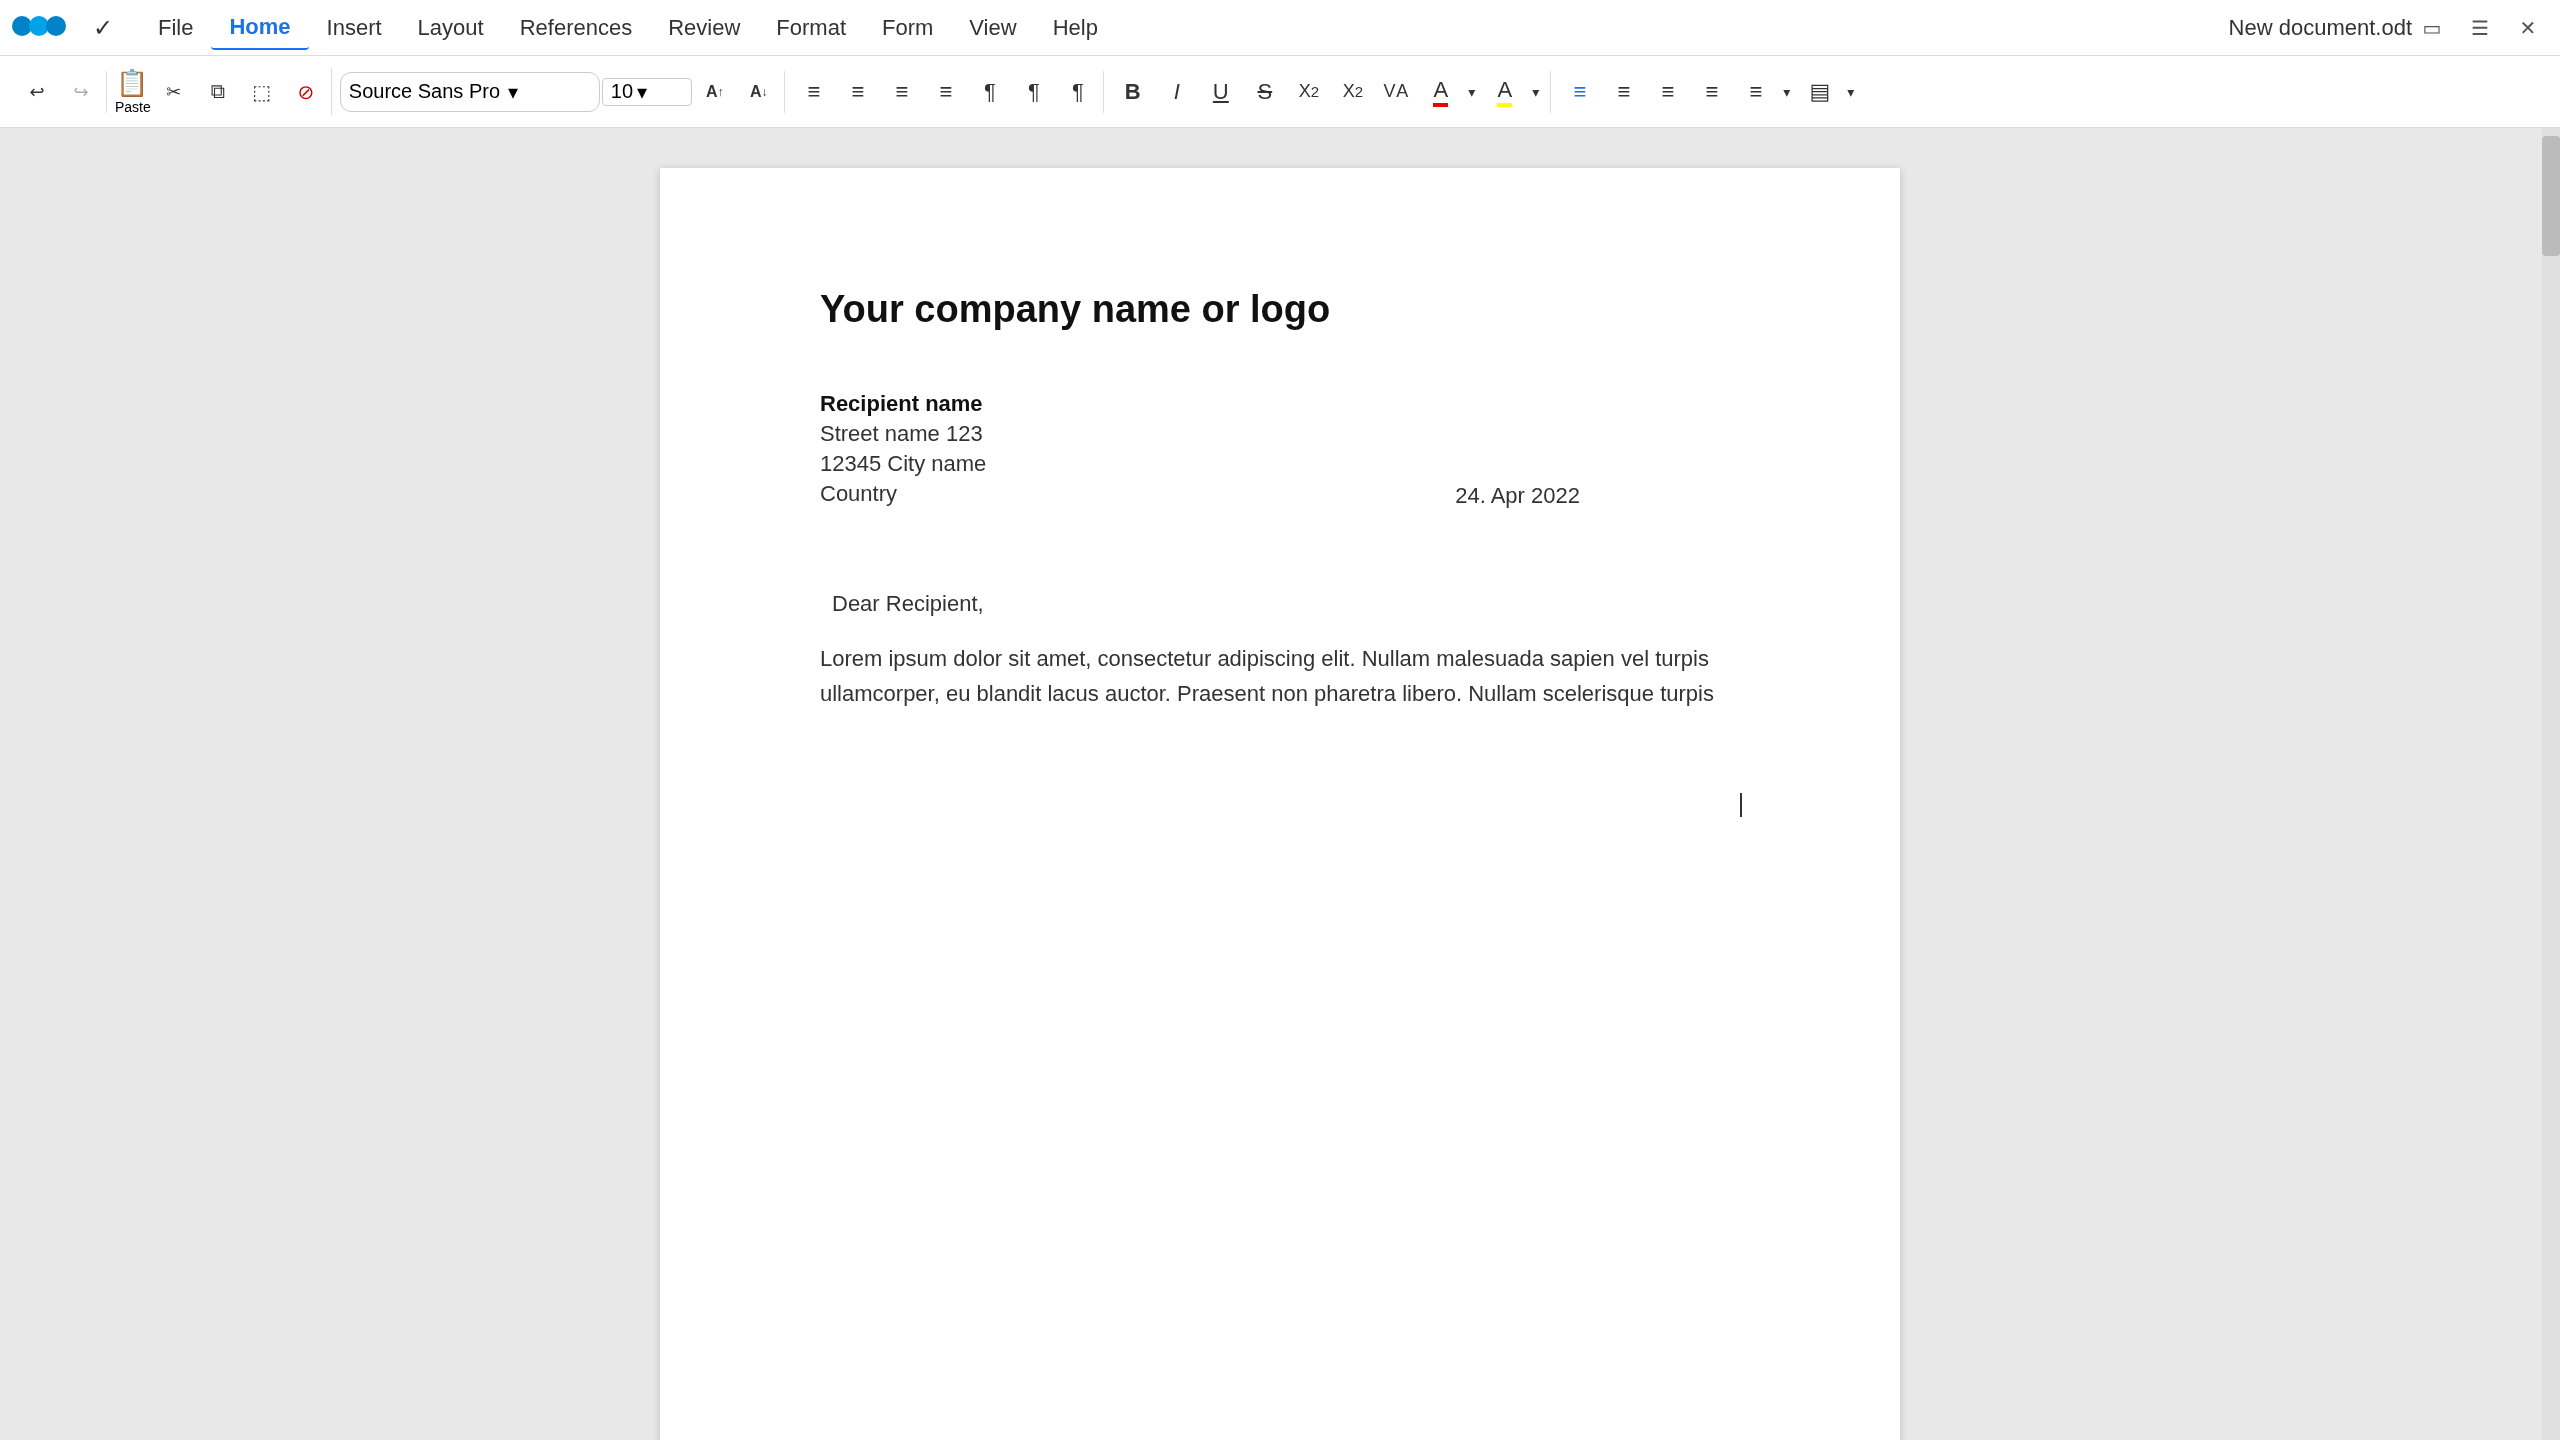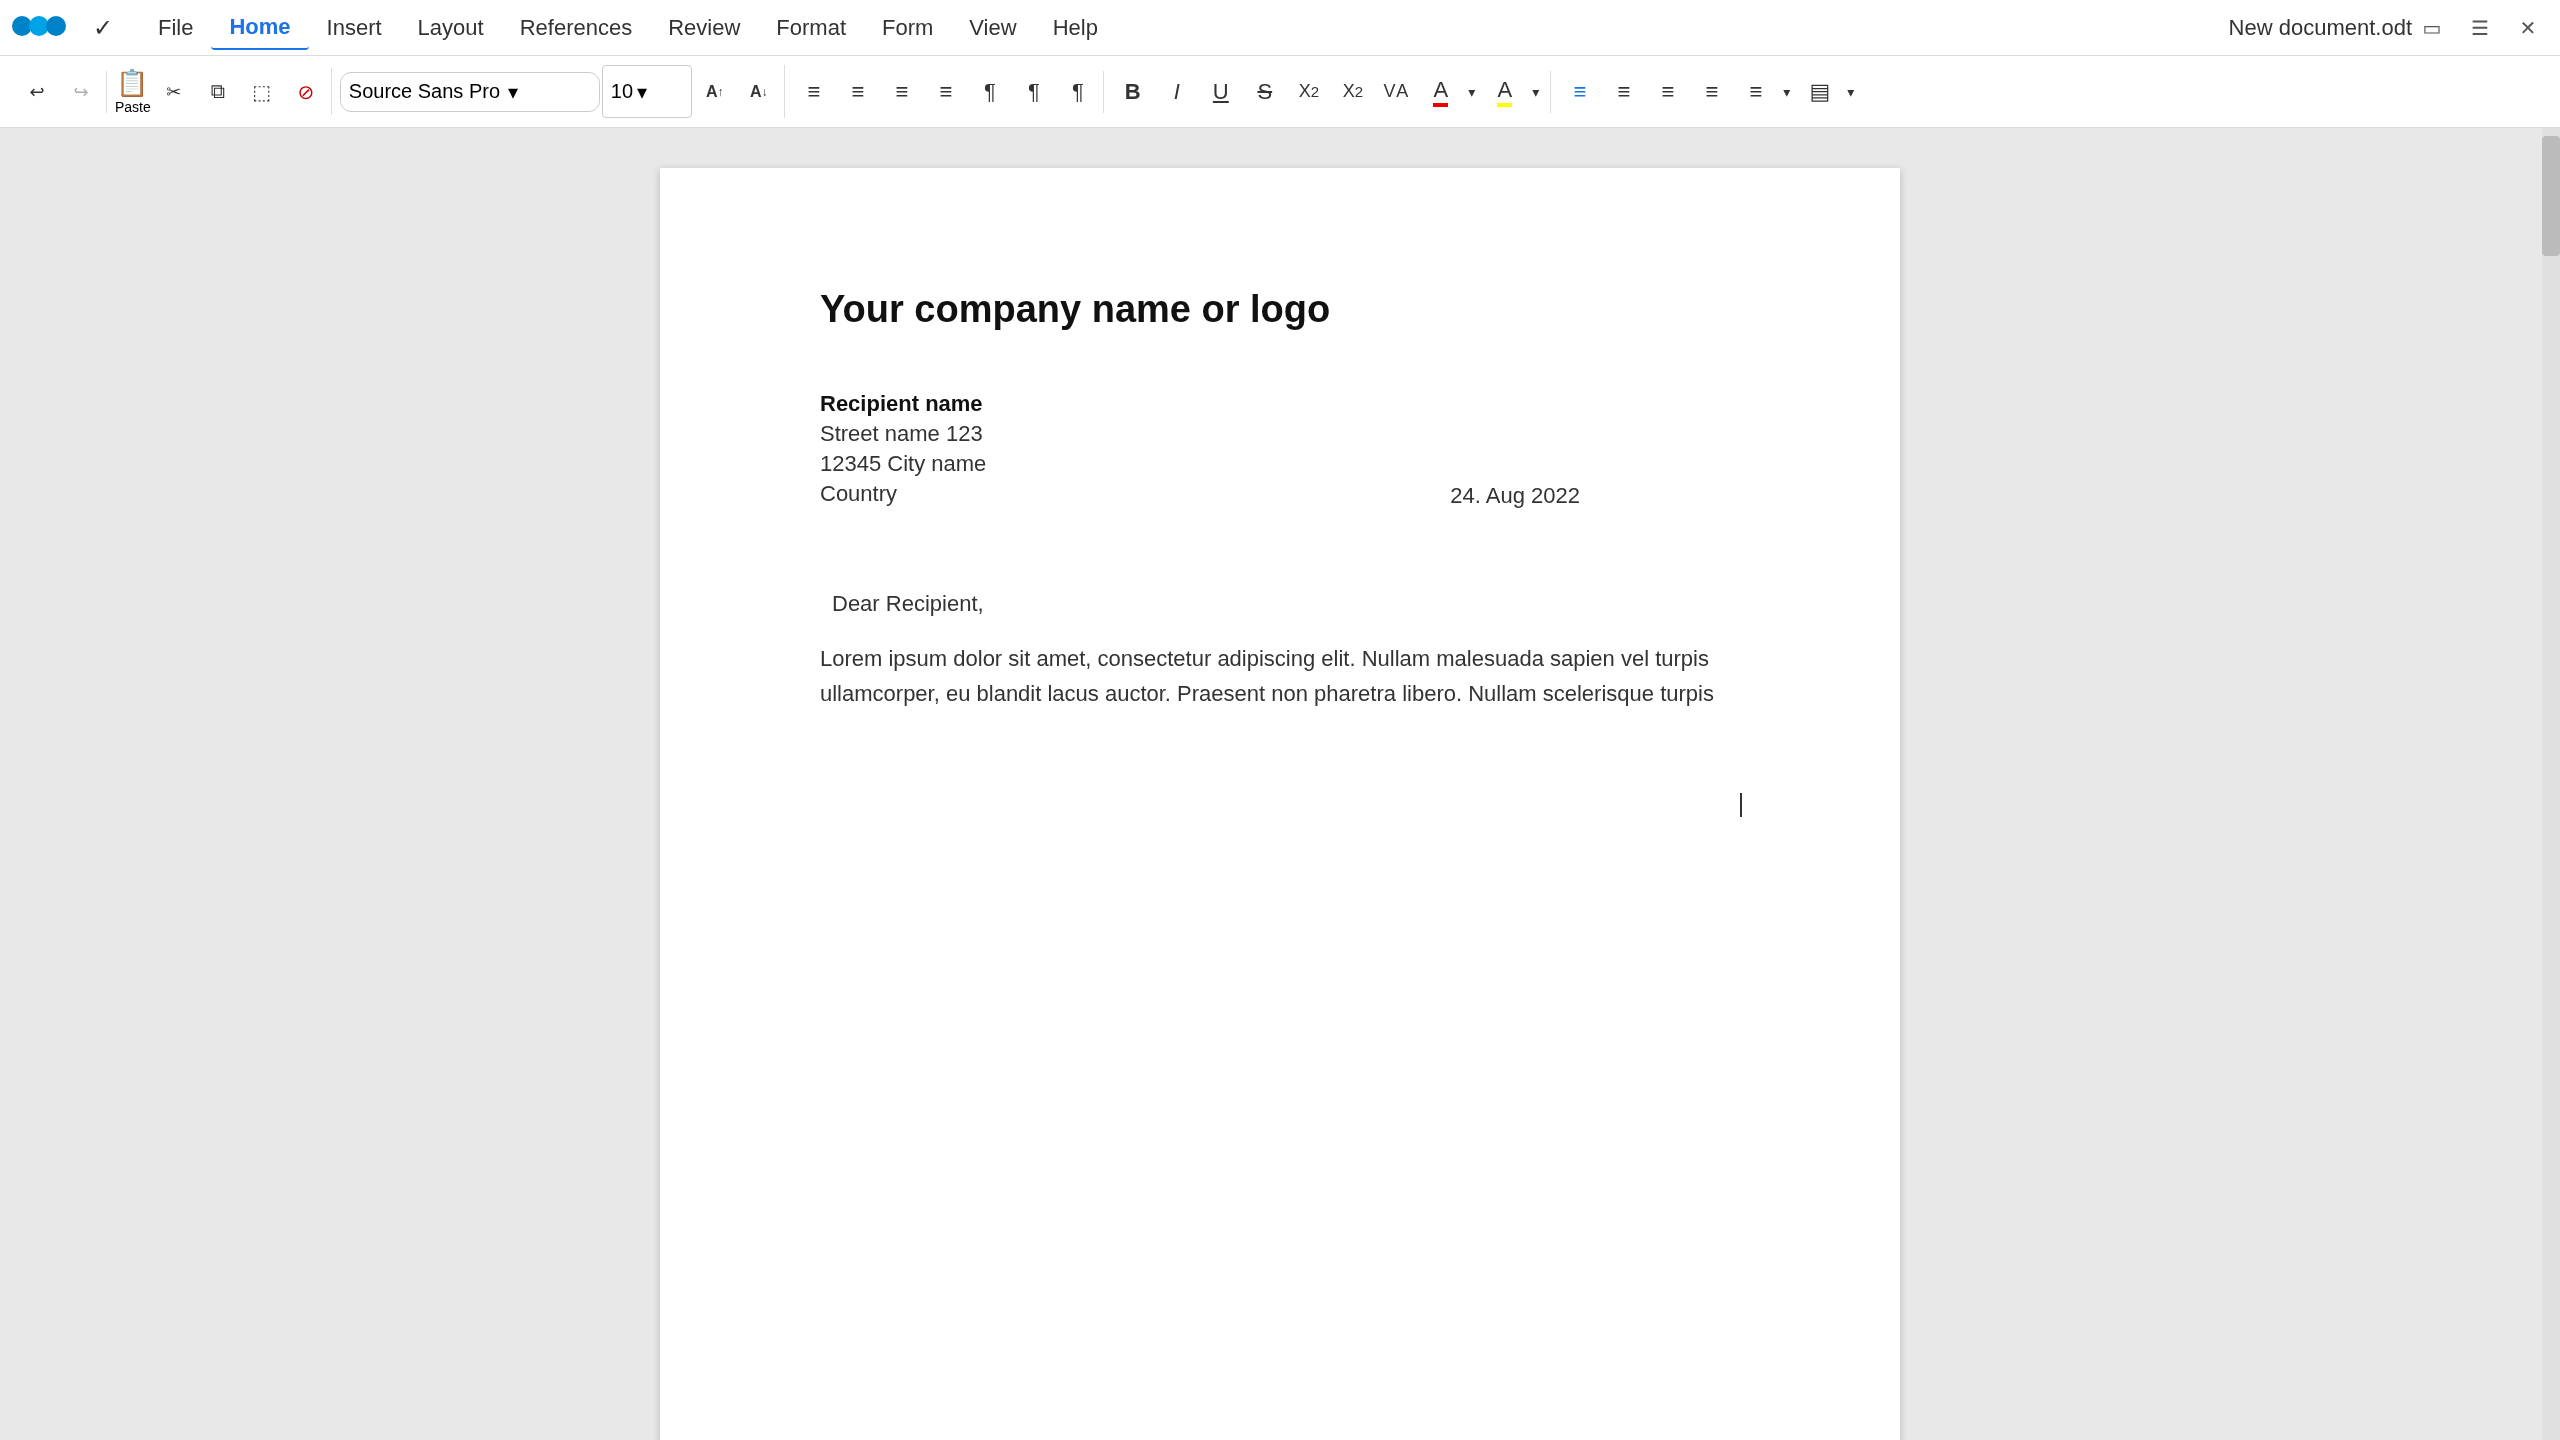--- a/index.html
+++ b/index.html
@@ -79,21 +79,21 @@
       display: flex; align-items: center;
       border: 1px solid #ccc; border-radius: 11px;
       padding: 4px 8px; height: 40px;
       min-width: 260px; cursor: pointer;
       background: #fff; font-size: 20px;
       gap: 8px;
     }
     .font-size-selector {
       display: flex; align-items: center;
       border: 1px solid #ccc; border-radius: 4px;
-      padding: 4px 8px; height: 53px;
+      padding: 4px 8px; height: 28px;
       min-width: 90px; cursor: pointer;
       background: #fff; font-size: 20px;
       gap: 4px;
     }
 
     
     .paragraph-styles {
       display: flex;
       align-items: stretch;
       background: #fff;
@@ -332,21 +332,21 @@
 
     <div class="company-title">Your company name or logo</div>
 
 
     <div class="recipient-block">
       <div class="recipient-name">Recipient name</div>
       <div class="recipient-line">Street name 123</div>
       <div class="recipient-line">12345 City name</div>
       <div style="display:flex; align-items:center; position:relative;">
         <div class="recipient-line">Country</div>
-        <div class="date-line">24. Aug 2022</div>
+        <div class="date-line">24. Apr 2022</div>
       </div>
     </div>
 
     <div style="position:absolute; right:158px; top:625px;">
       <span class="cursor"></span>
     </div>
 
     <div class="salutation">Dear Recipient,</div>
 
     <div class="body-text">Lorem ipsum dolor sit amet, consectetur adipiscing elit. Nullam malesuada sapien vel turpis ullamcorper, eu blandit lacus auctor. Praesent non pharetra libero. Nullam scelerisque turpis</div>

